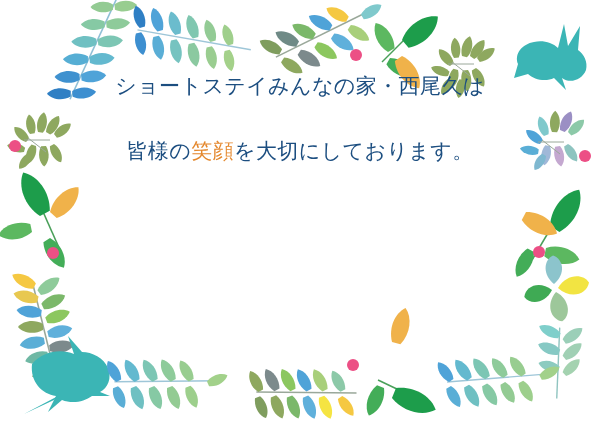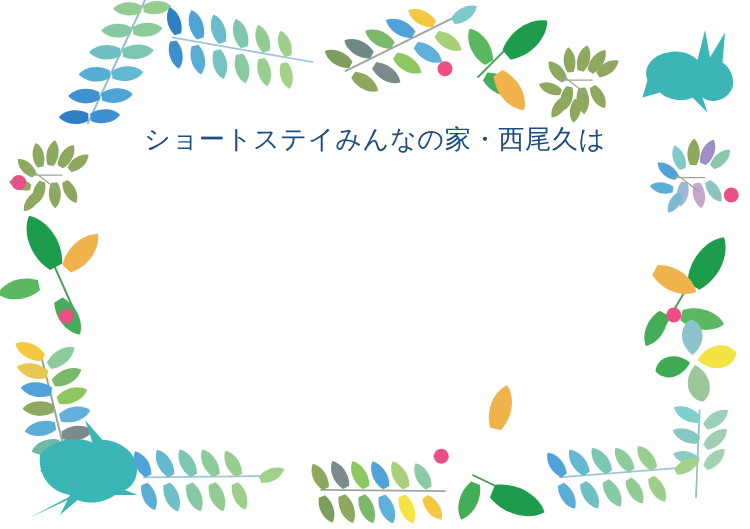--- a/index.html
+++ b/index.html
@@ -34,21 +34,21 @@
   #message-block {
     position: absolute;
     left: 0;
     top: 0;
     width: 600px;
     height: 423px;
     display: flex;
     flex-direction: column;
     justify-content: flex-start;
     align-items: center;
-    padding-top: 101px;
+    padding-top: 76px;
     box-sizing: border-box;
   }
   .msg-line {
     font-size: 21px;
     line-height: 1;
     letter-spacing: 0.02em;
     white-space: nowrap;
     color: #1c4e80;
     font-family: "DejaVu Sans", "Liberation Sans", sans-serif;
     font-weight: 400;
@@ -554,15 +554,18 @@
           </g>
       </g>
 
     </svg>
   </div>
 
   <div id="message-block">
     <div class="msg-line msg-line-1">
       <span>ショートステイみんなの家・西尾久は</span>
     </div>
+    <div class="msg-line msg-line-2">
+      <span>皆様の</span><span class="hl-smile">笑顔</span><span>を大切にしております。</span>
+    </div>
   </div>
 
 </div>
 
 </body></html>

